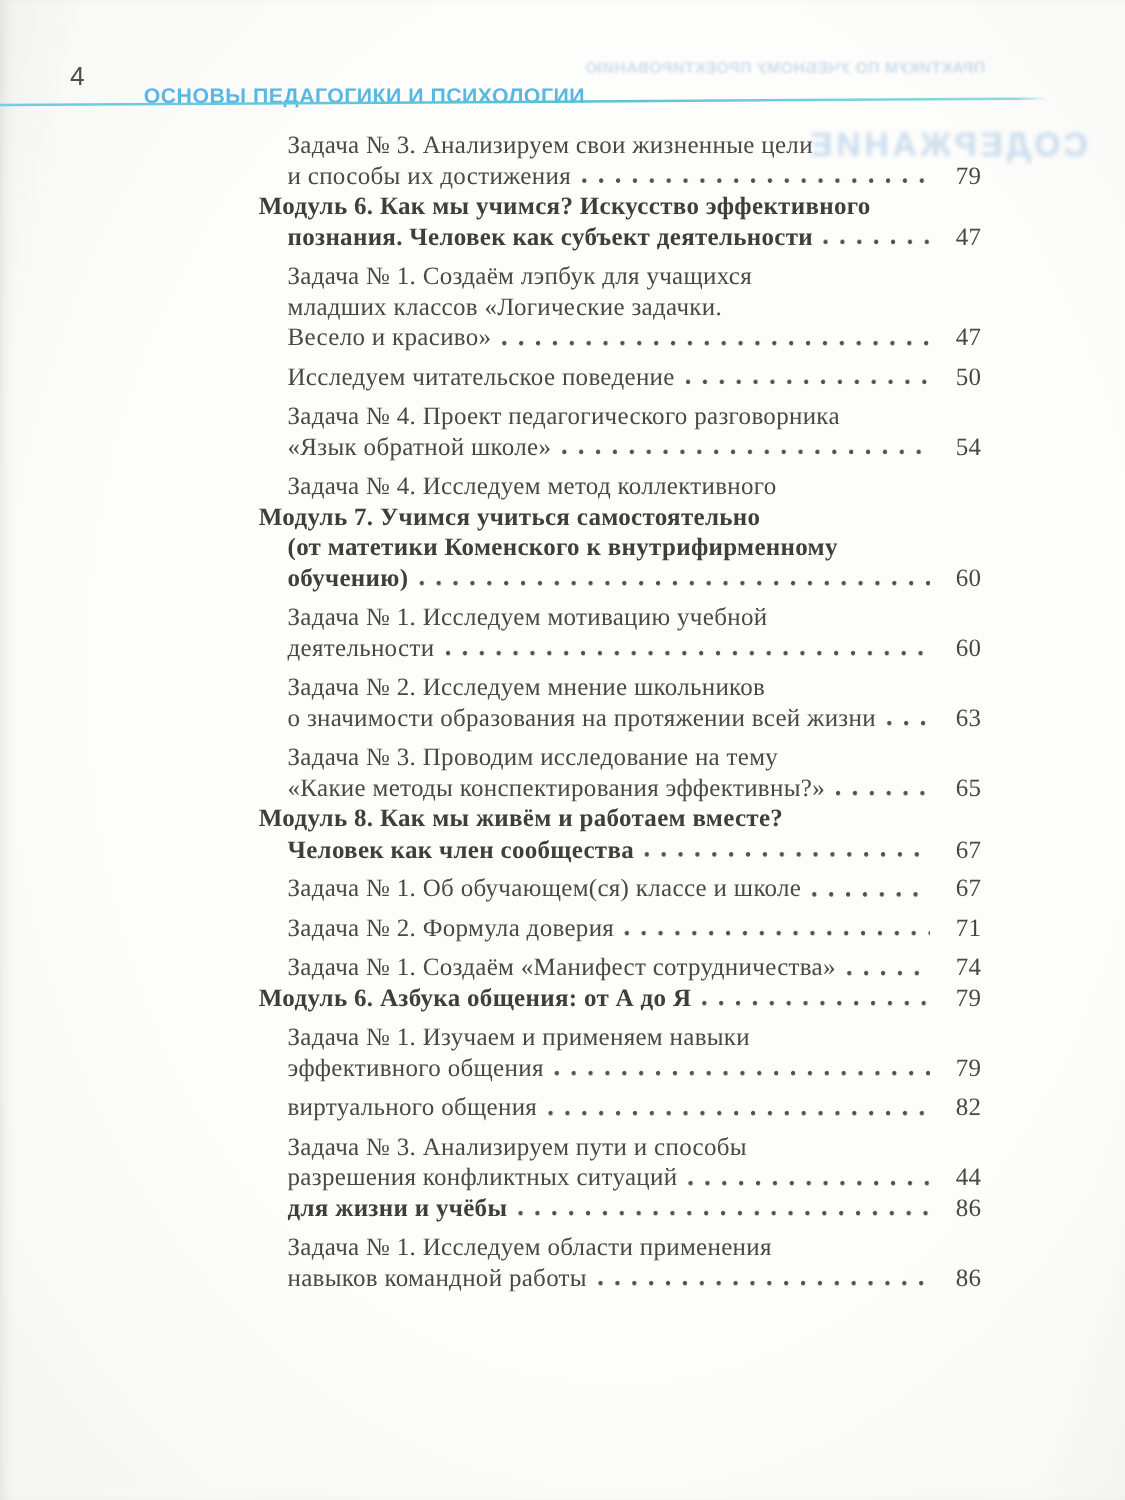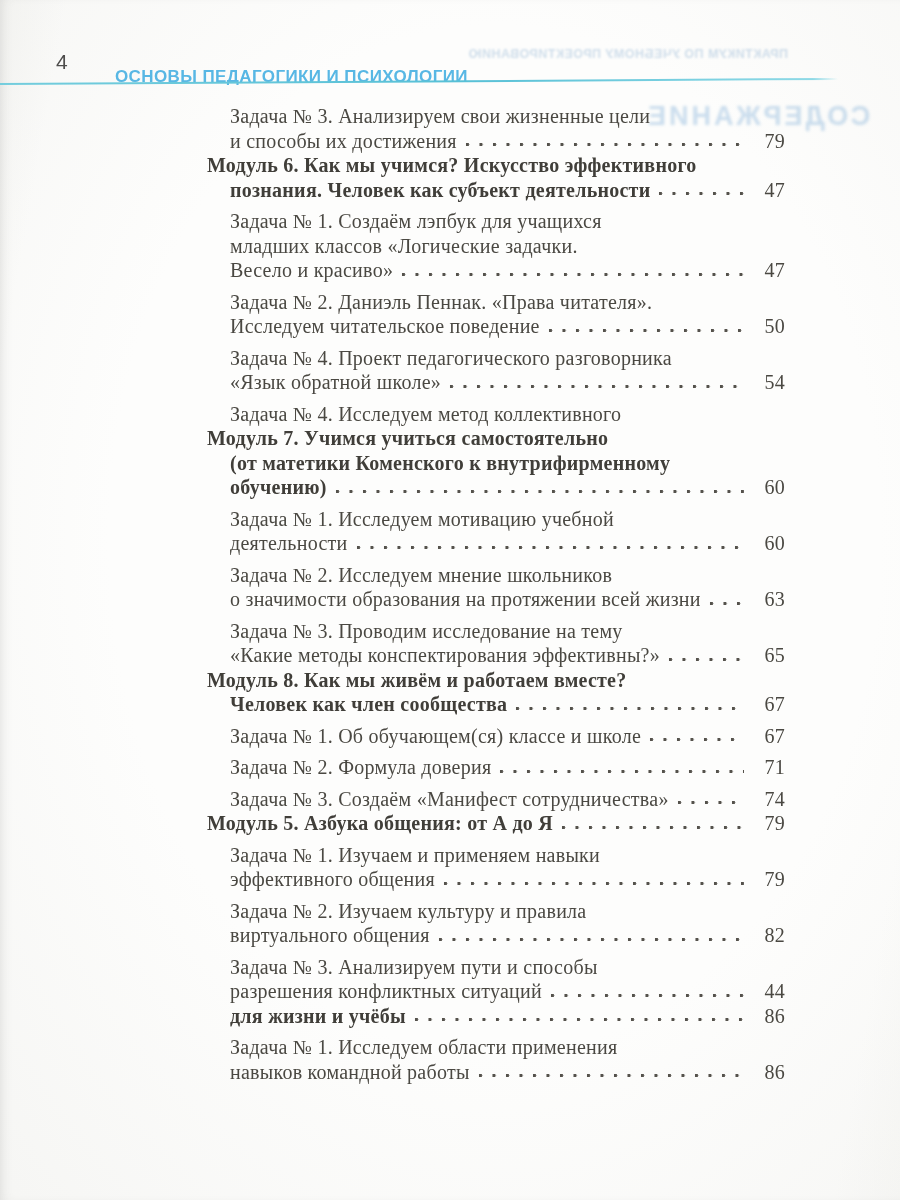--- a/index.html
+++ b/index.html
@@ -130,21 +130,20 @@
       <div class="entry task">
         <div class="line">Задача № 1. Создаём лэпбук для учащихся</div>
         <div class="line">младших классов «Логические задачки.</div>
         <div class="lastline">
           <span class="txt">Весело и красиво»</span>
           <span class="dots"></span>
           <span class="pagenum">47</span>
         </div>
       </div>
       <div class="entry task">
-        <div class="line">Задача № 2. Даниэль Пеннак. «Права читателя».</div>
         <div class="lastline">
           <span class="txt">Исследуем читательское поведение</span>
           <span class="dots"></span>
           <span class="pagenum">50</span>
         </div>
       </div>
       <div class="entry task">
         <div class="line">Задача № 4. Проект педагогического разговорника</div>
         <div class="lastline">
           <span class="txt">«Язык обратной школе»</span>
@@ -205,42 +204,41 @@
       </div>
       <div class="entry task">
         <div class="lastline">
           <span class="txt">Задача № 2. Формула доверия</span>
           <span class="dots"></span>
           <span class="pagenum">71</span>
         </div>
       </div>
       <div class="entry task">
         <div class="lastline">
-          <span class="txt">Задача № 3. Создаём «Манифест сотрудничества»</span>
+          <span class="txt">Задача № 1. Создаём «Манифест сотрудничества»</span>
           <span class="dots"></span>
           <span class="pagenum">74</span>
         </div>
       </div>
       <div class="entry module">
         <div class="lastline outdent">
-          <span class="txt">Модуль 5. Азбука общения: от А до Я</span>
+          <span class="txt">Модуль 6. Азбука общения: от А до Я</span>
           <span class="dots"></span>
           <span class="pagenum">79</span>
         </div>
       </div>
       <div class="entry task">
         <div class="line">Задача № 1. Изучаем и применяем навыки</div>
         <div class="lastline">
           <span class="txt">эффективного общения</span>
           <span class="dots"></span>
           <span class="pagenum">79</span>
         </div>
       </div>
       <div class="entry task">
-        <div class="line">Задача № 2. Изучаем культуру и правила</div>
         <div class="lastline">
           <span class="txt">виртуального общения</span>
           <span class="dots"></span>
           <span class="pagenum">82</span>
         </div>
       </div>
       <div class="entry task">
         <div class="line">Задача № 3. Анализируем пути и способы</div>
         <div class="lastline">
           <span class="txt">разрешения конфликтных ситуаций</span>

